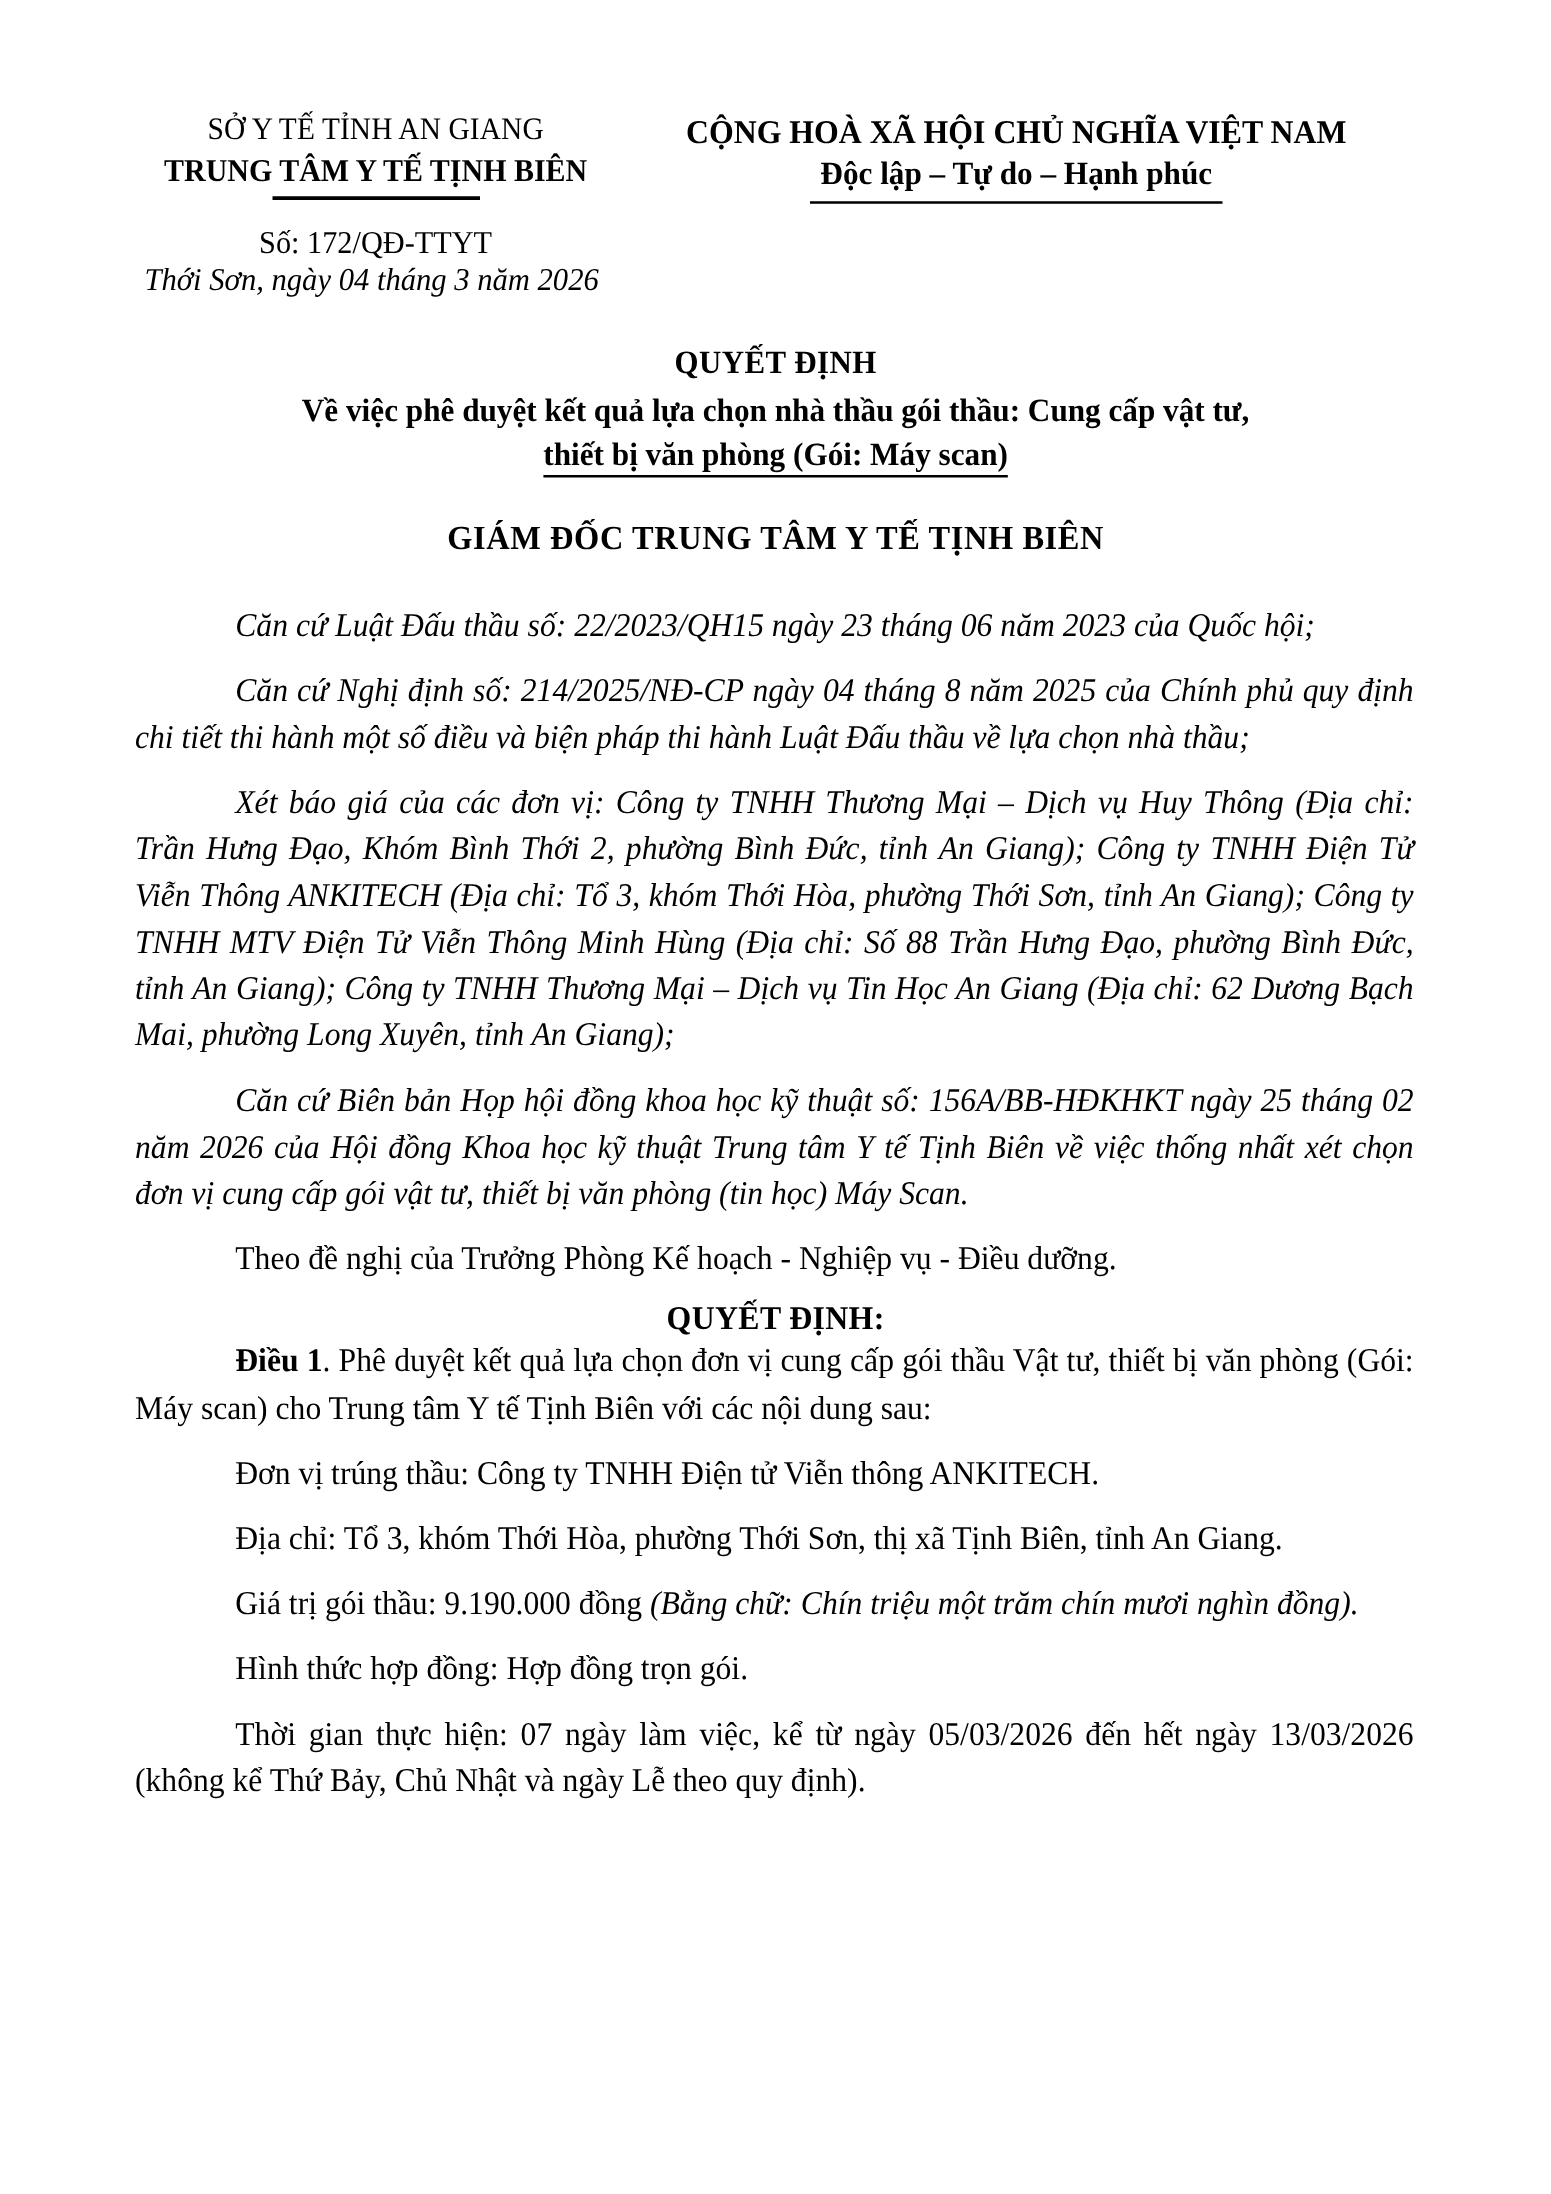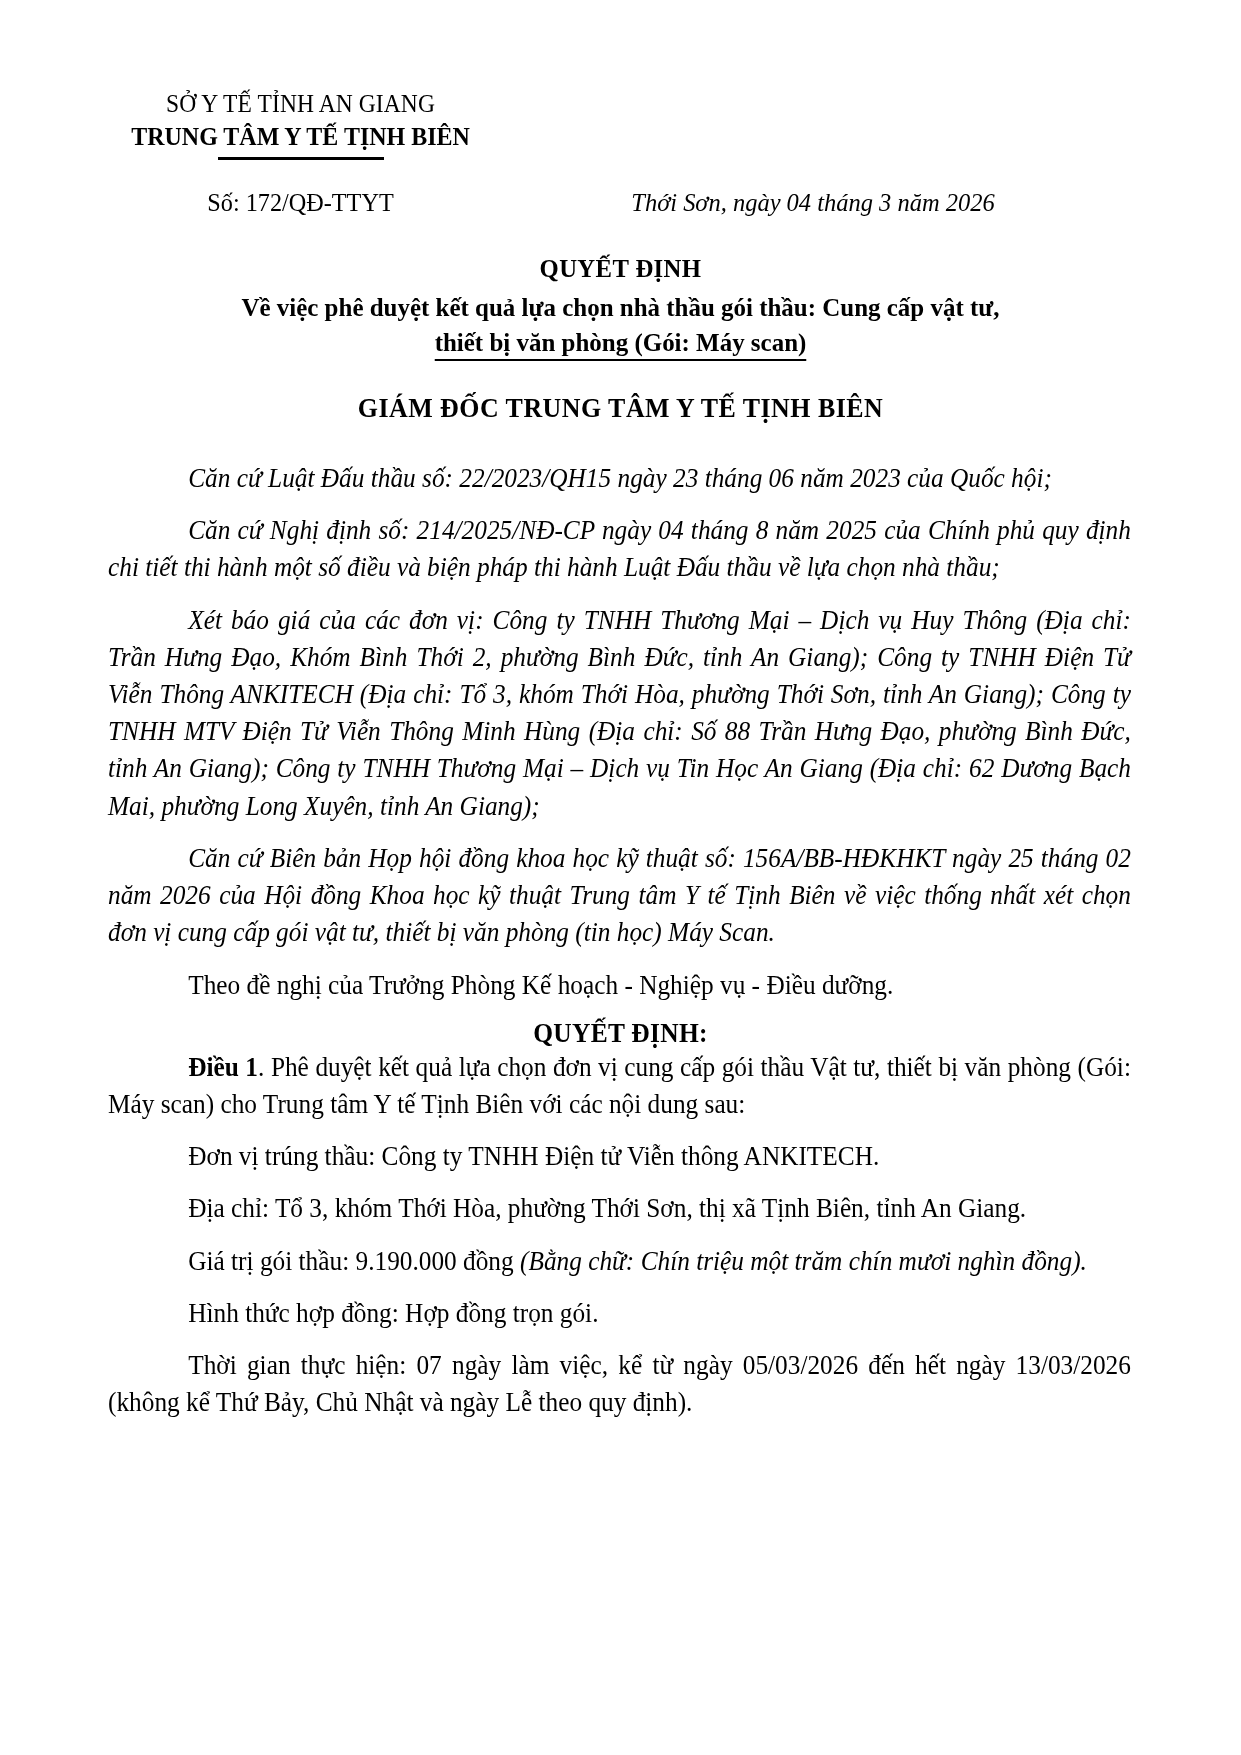--- a/index.html
+++ b/index.html
@@ -75,21 +75,22 @@
     height: 2.6px;
     background: #000;
     margin: 4px auto 0 auto;
   }
   .rule-left { width: 166px; }
   .rule-right { width: 330px; }
 
   .subhdr {
     display: flex;
     align-items: flex-start;
-    margin-top: 28px;
+    margin-top: 16px;
+    flex-direction: column;
   }
   .subhdr-left {
     width: 385px;
     flex: 0 0 auto;
     text-align: center;
     font-size: 25.5px;
     white-space: nowrap;
     transform: scaleX(0.95);
     transform-origin: center top;
   }
@@ -166,20 +167,25 @@
 <body>
 
 <div class="page">
 
   <div class="header">
     <div class="hdr-left">
       <div class="org-line1">SỞ Y TẾ TỈNH AN GIANG</div>
       <div class="org-line2">TRUNG TÂM Y TẾ TỊNH BIÊN</div>
       <div class="rule rule-left"></div>
     </div>
+    <div class="hdr-right">
+      <div class="nation-line1">CỘNG HOÀ XÃ HỘI CHỦ NGHĨA VIỆT NAM</div>
+      <div class="nation-line2">Độc lập – Tự do – Hạnh phúc</div>
+      <div class="rule rule-right"></div>
+    </div>
   </div>
 
   <div class="subhdr">
     <div class="subhdr-left">Số:  172/QĐ-TTYT</div>
     <div class="subhdr-right">Thới Sơn, ngày 04 tháng 3 năm 2026</div>
   </div>
 
   <div class="title-block">
     <div class="title-main">QUYẾT ĐỊNH</div>
     <div class="title-sub">

